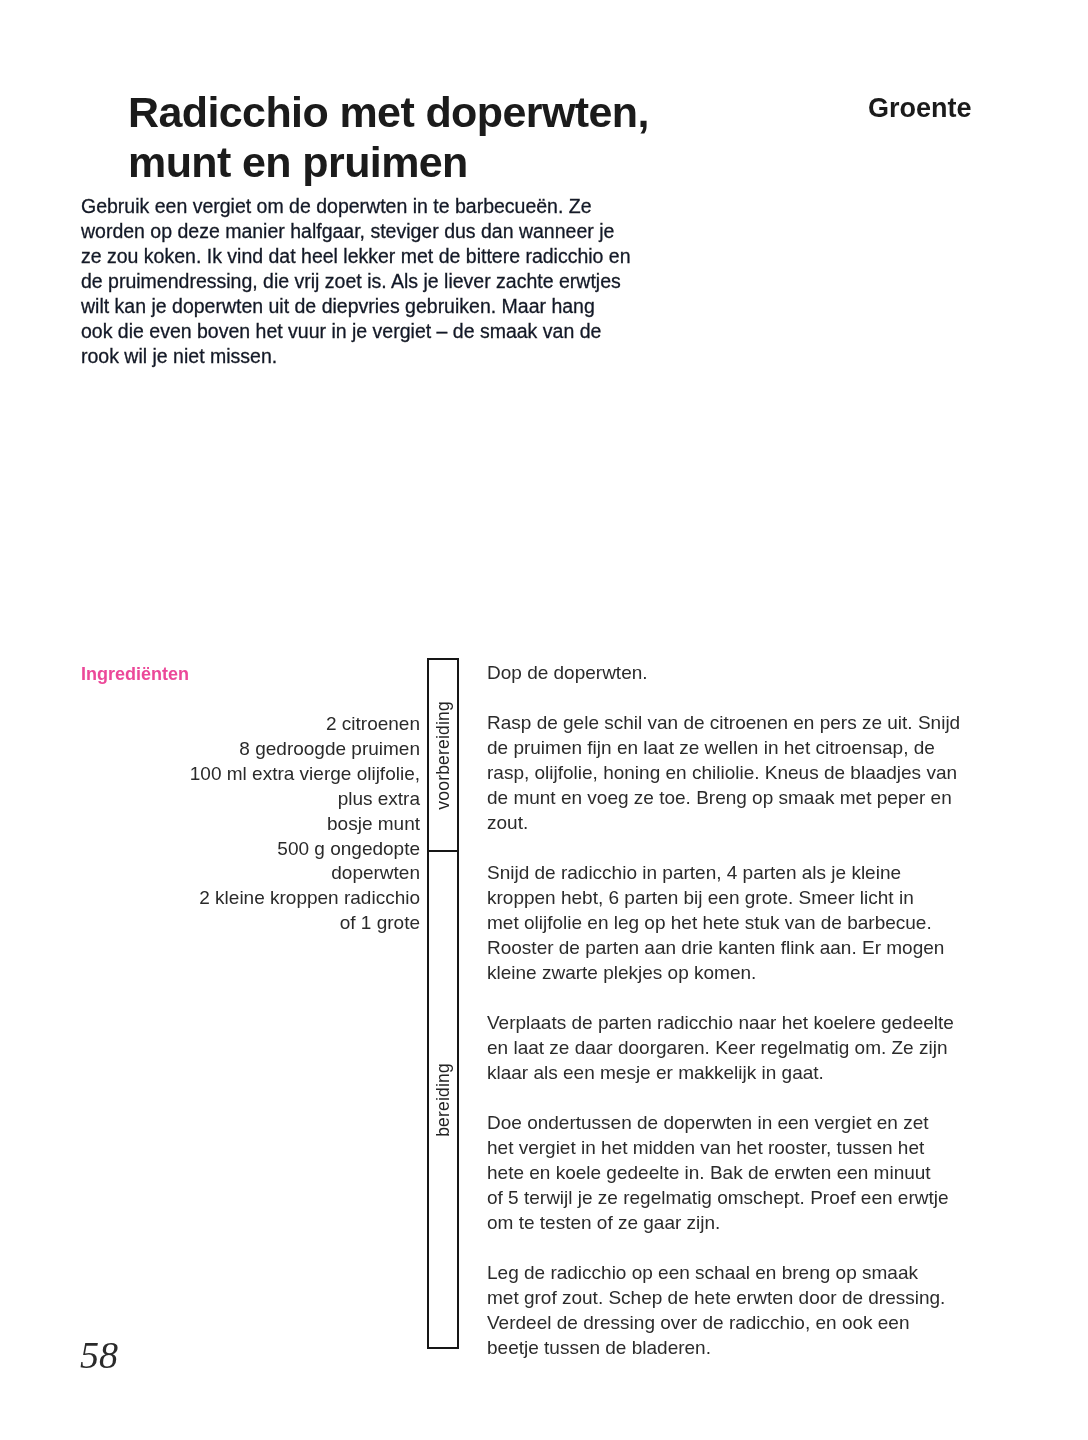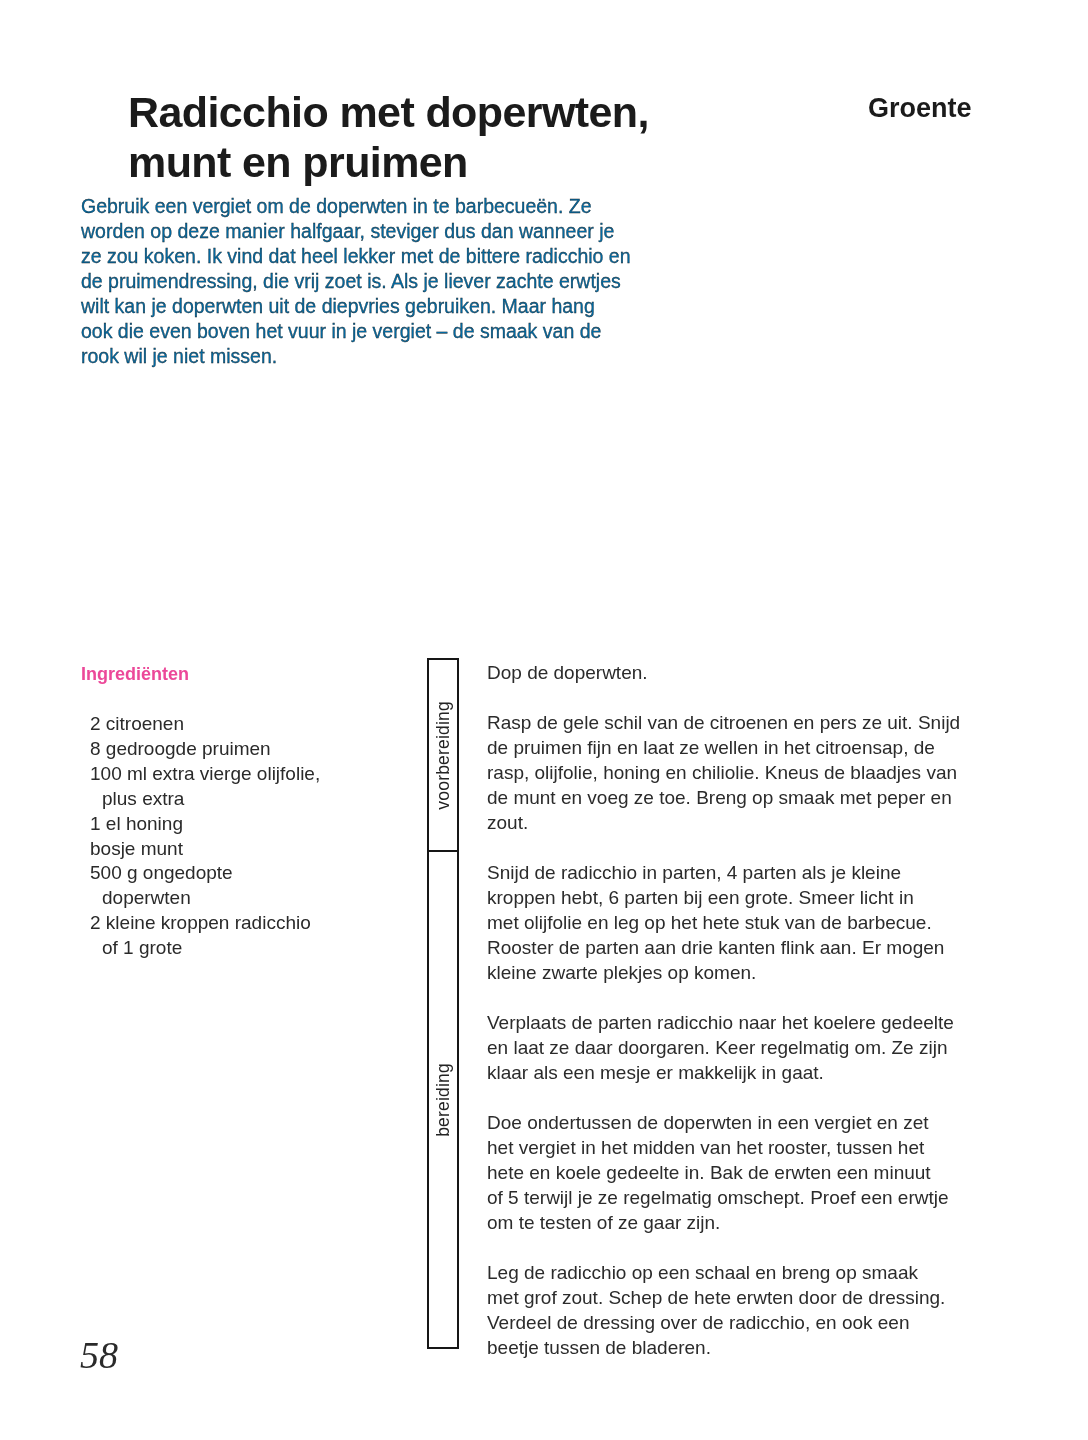--- a/index.html
+++ b/index.html
@@ -36,21 +36,21 @@
     margin-top: 32px;
   }
 
   .intro {
     position: absolute;
     left: 81px;
     top: 194px;
     width: 660px;
     font-size: 19.5px;
     line-height: 25px;
-    color: #0369a1;
+    color: #0f172a;
     -webkit-text-stroke: 0.3px #242424;
     white-space: pre-line;
   }
 
   .ingredients-heading {
     position: absolute;
     left: 81px;
     top: 664px;
     font-size: 18px;
     font-weight: 700;
@@ -61,20 +61,21 @@
     position: absolute;
     left: 90px;
     top: 712px;
     width: 330px;
     margin: 0;
     padding: 0;
     list-style: none;
     font-size: 19px;
     line-height: 24.9px;
     color: #2a2a2a;
+    text-align: right;
   }
   .ingredients-list li {
     white-space: pre-line;
     padding-left: 12px;
     text-indent: -12px;
   }
 
   .steps-rail {
     position: absolute;
     left: 427px;
@@ -143,21 +144,20 @@
 ook die even boven het vuur in je vergiet – de smaak van de
 rook wil je niet missen.</div>
 
   <div class="ingredients-heading">Ingrediënten</div>
 
   <ul class="ingredients-list">
     <li>2 citroenen</li>
     <li>8 gedroogde pruimen</li>
     <li>100 ml extra vierge olijfolie,
 plus extra</li>
-    <li>1 el honing</li>
     <li>bosje munt</li>
     <li>500 g ongedopte
 doperwten</li>
     <li>2 kleine kroppen radicchio
 of 1 grote</li>
   </ul>
 
   <div class="steps-rail">
     <div class="rail-section s1">
       <span class="vlabel">voorbereiding</span>

